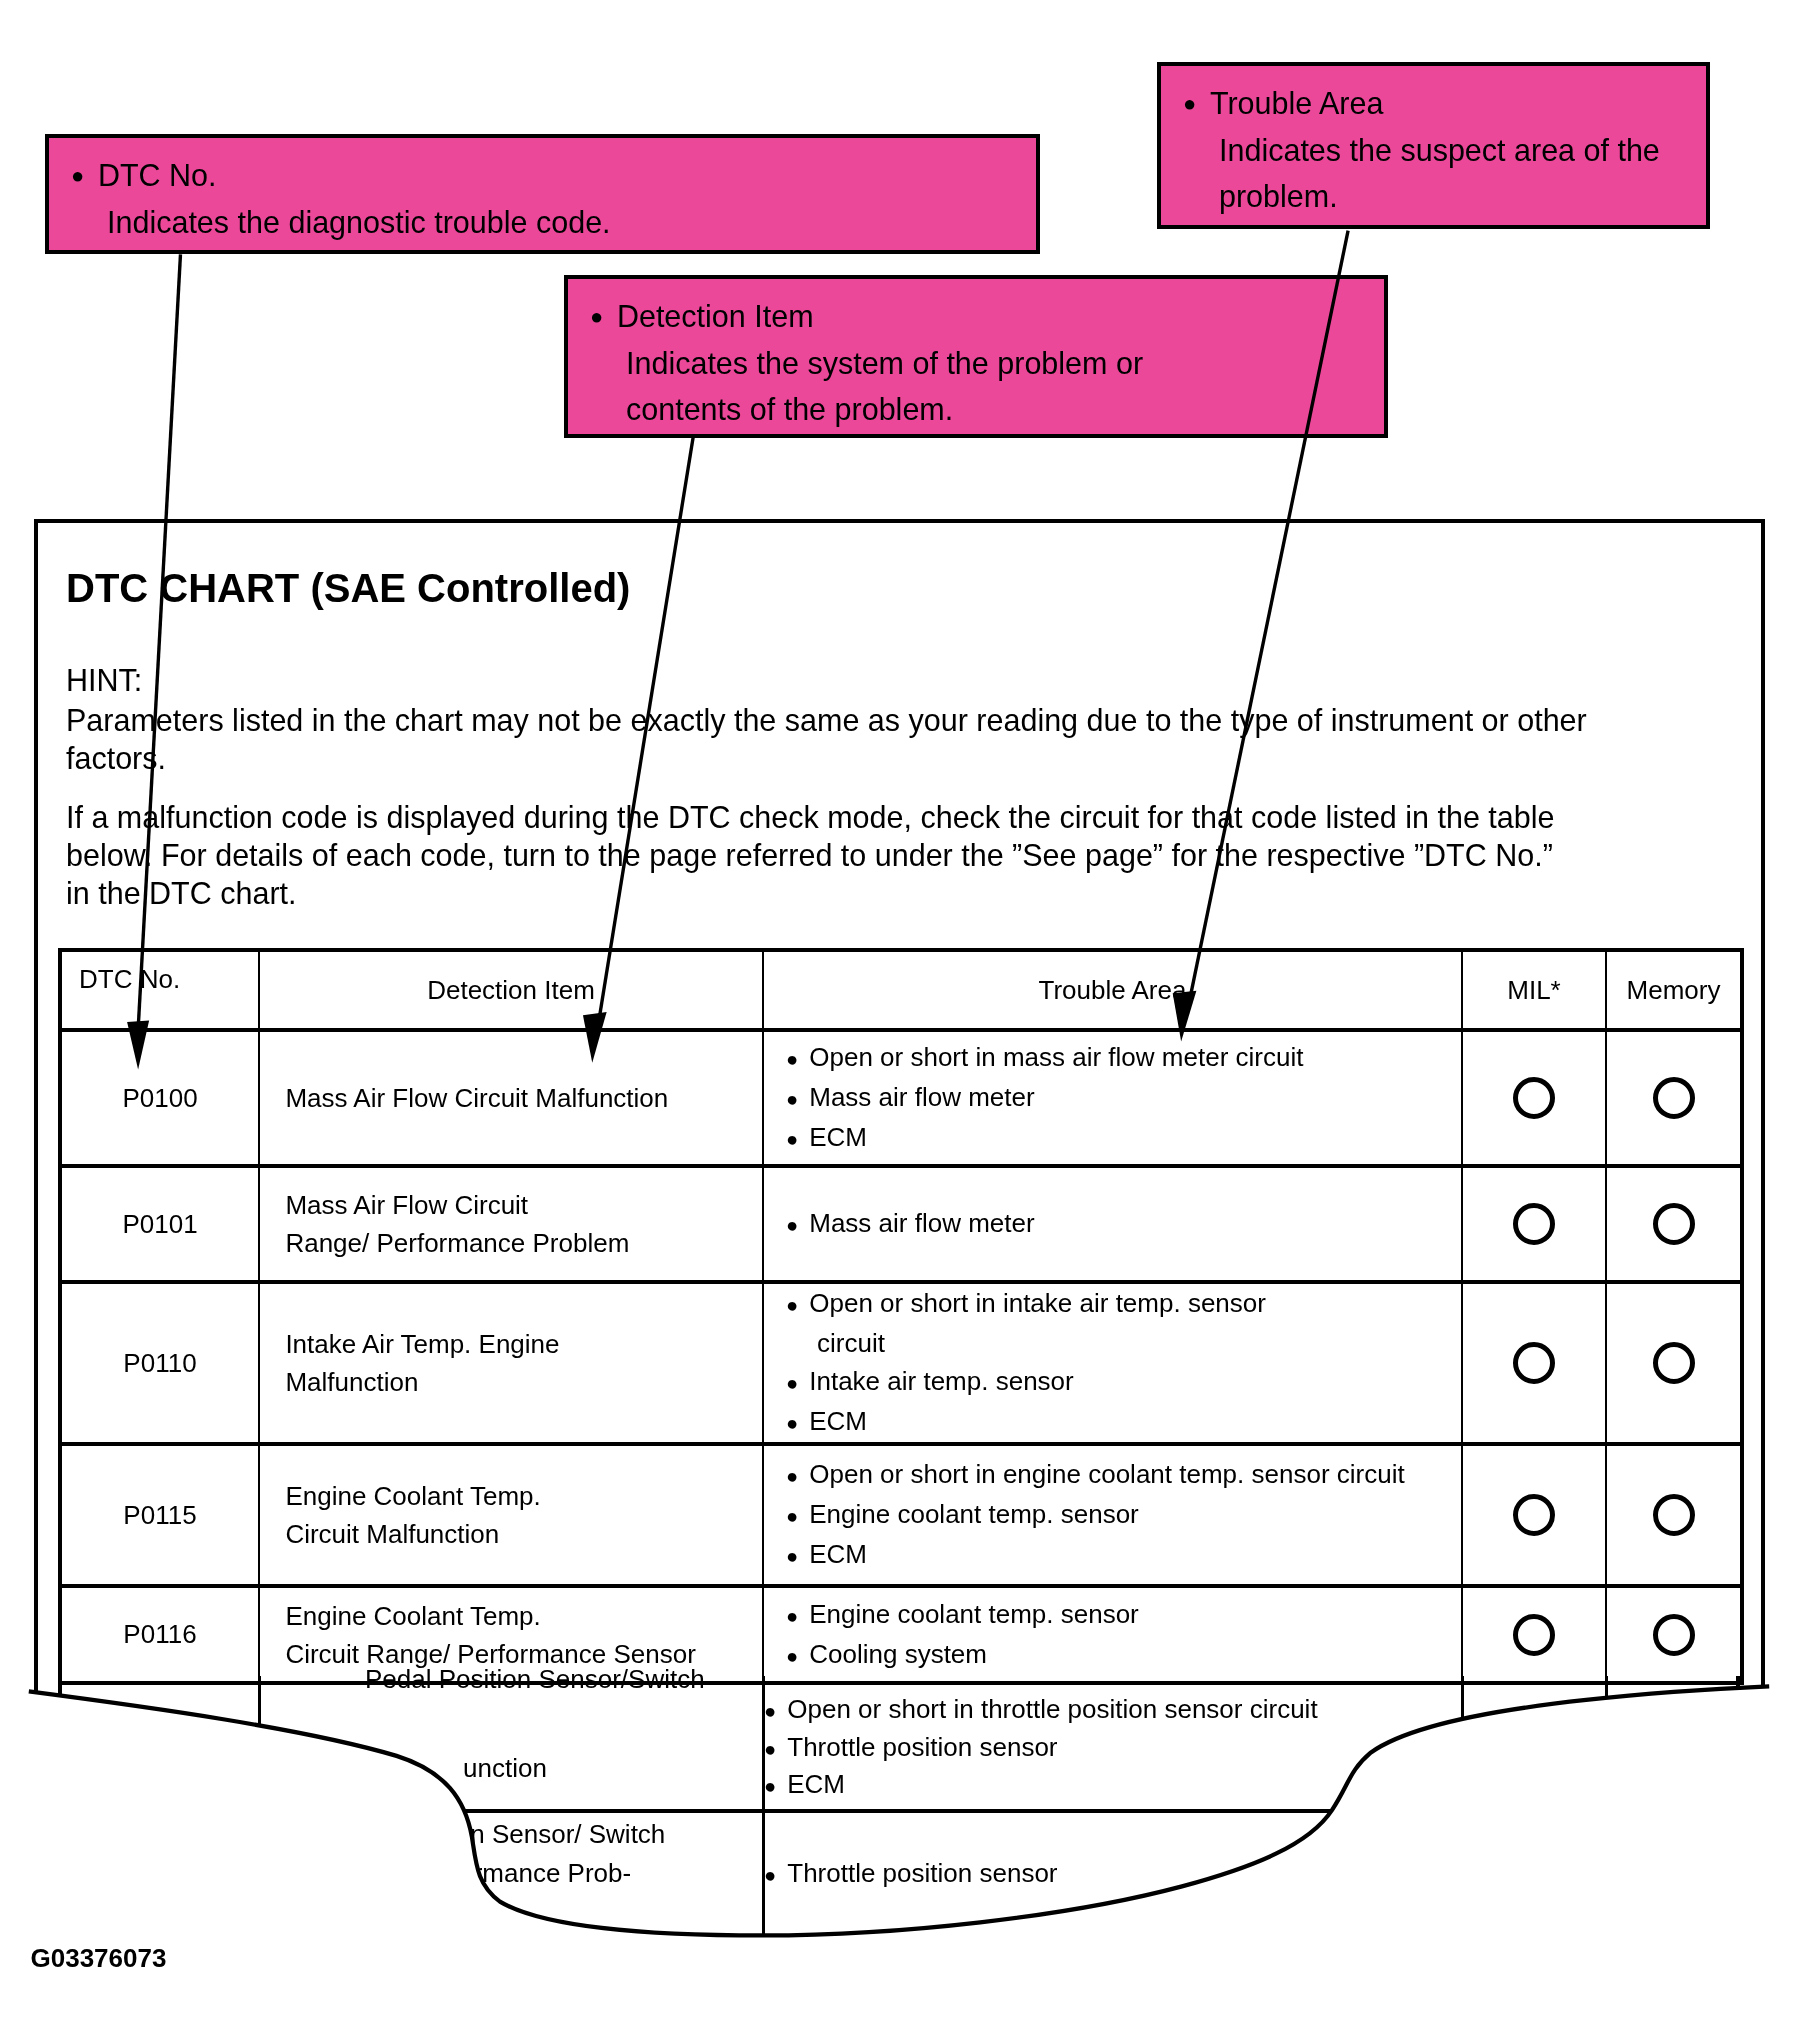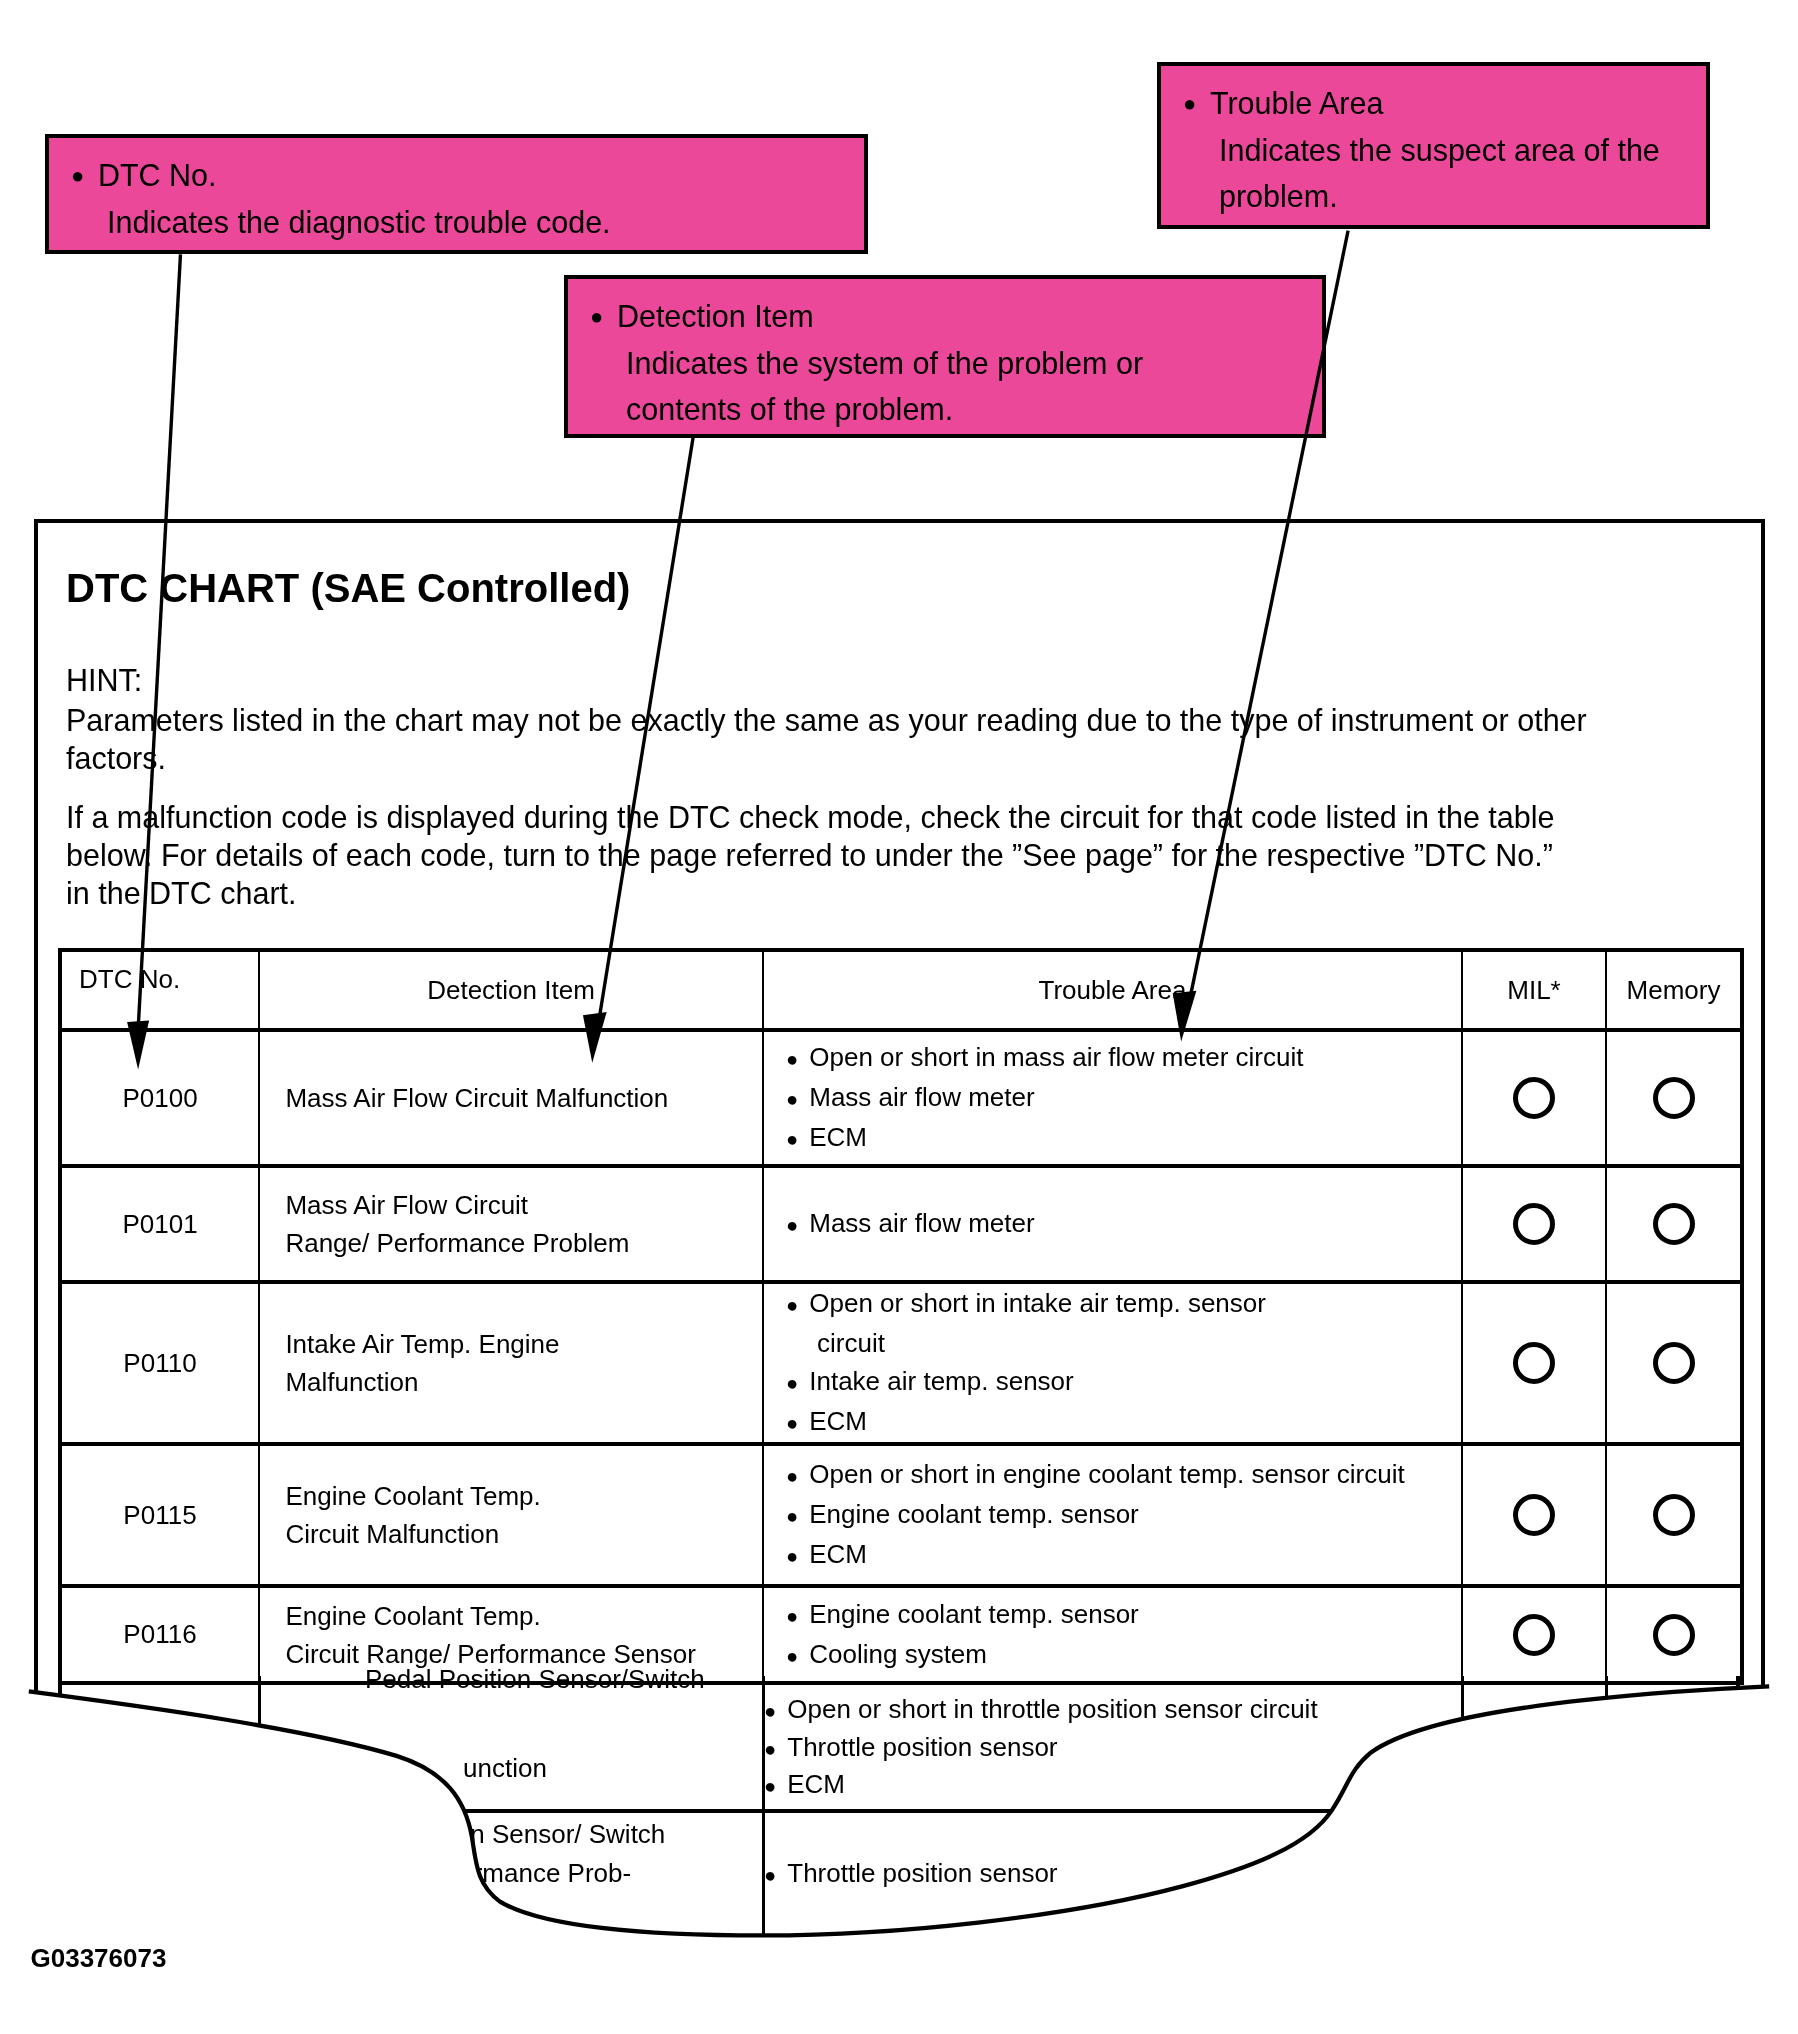--- a/index.html
+++ b/index.html
@@ -5,22 +5,22 @@
   html,body{margin:0;padding:0;background:#fff;}
   #page{position:relative;width:1798px;height:2034px;background:#ffffff;
         font-family:"Liberation Sans",sans-serif;color:#000;overflow:hidden;}
 
   
   .callout{position:absolute;border:4.2px solid #000;background:#ec4899;
            font-size:30.5px;line-height:46px;padding:13.6px 15.3px 8.5px 22px;box-sizing:border-box;}
   .callout .t-line{white-space:nowrap;}
   .callout .dot{font-size:22px;vertical-align:2.5px;margin-right:13.6px;}
   .callout .c-lines > div{margin-left:36px;white-space:nowrap;}
-  #callout-dtc{left:45px;top:134px;width:823px;height:120px;}
-  #callout-det{left:564px;top:275px;width:762px;height:163px;}
+  #callout-dtc{left:45px;top:134px;width:995px;height:120px;}
+  #callout-det{left:564px;top:275px;width:824px;height:163px;}
   #callout-trouble{left:1157px;top:62px;width:553px;height:167px;}
 
   
   #main-box{position:absolute;left:34px;top:519px;width:1731px;height:1187px;
             border:4.2px solid #000;border-bottom:none;box-sizing:border-box;background:#fff;}
 
   #doc-title{position:absolute;left:66px;top:566px;font-size:40px;font-weight:bold;letter-spacing:0px;}
   #hint-label{position:absolute;left:66px;top:663px;font-size:30.5px;}
   .para{position:absolute;left:66px;font-size:30.5px;line-height:38px;}
   .para div{white-space:nowrap;}

